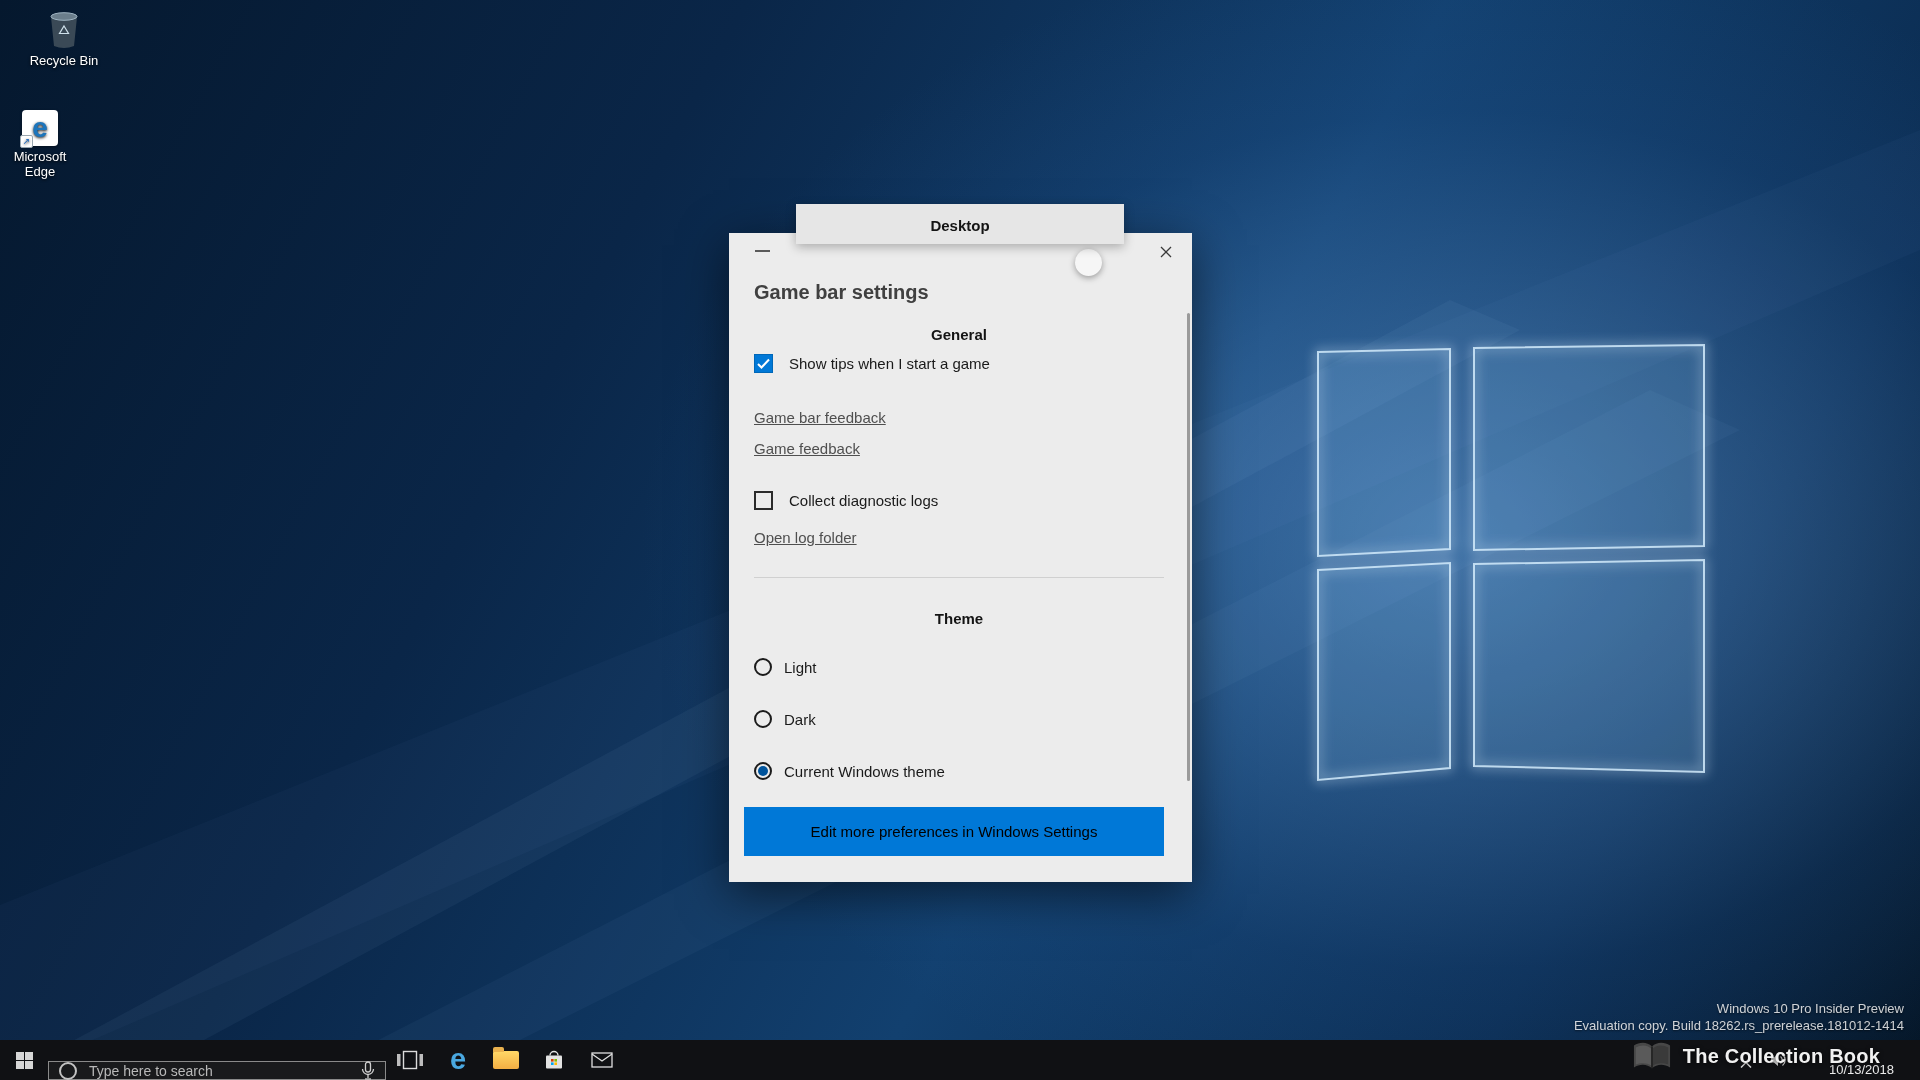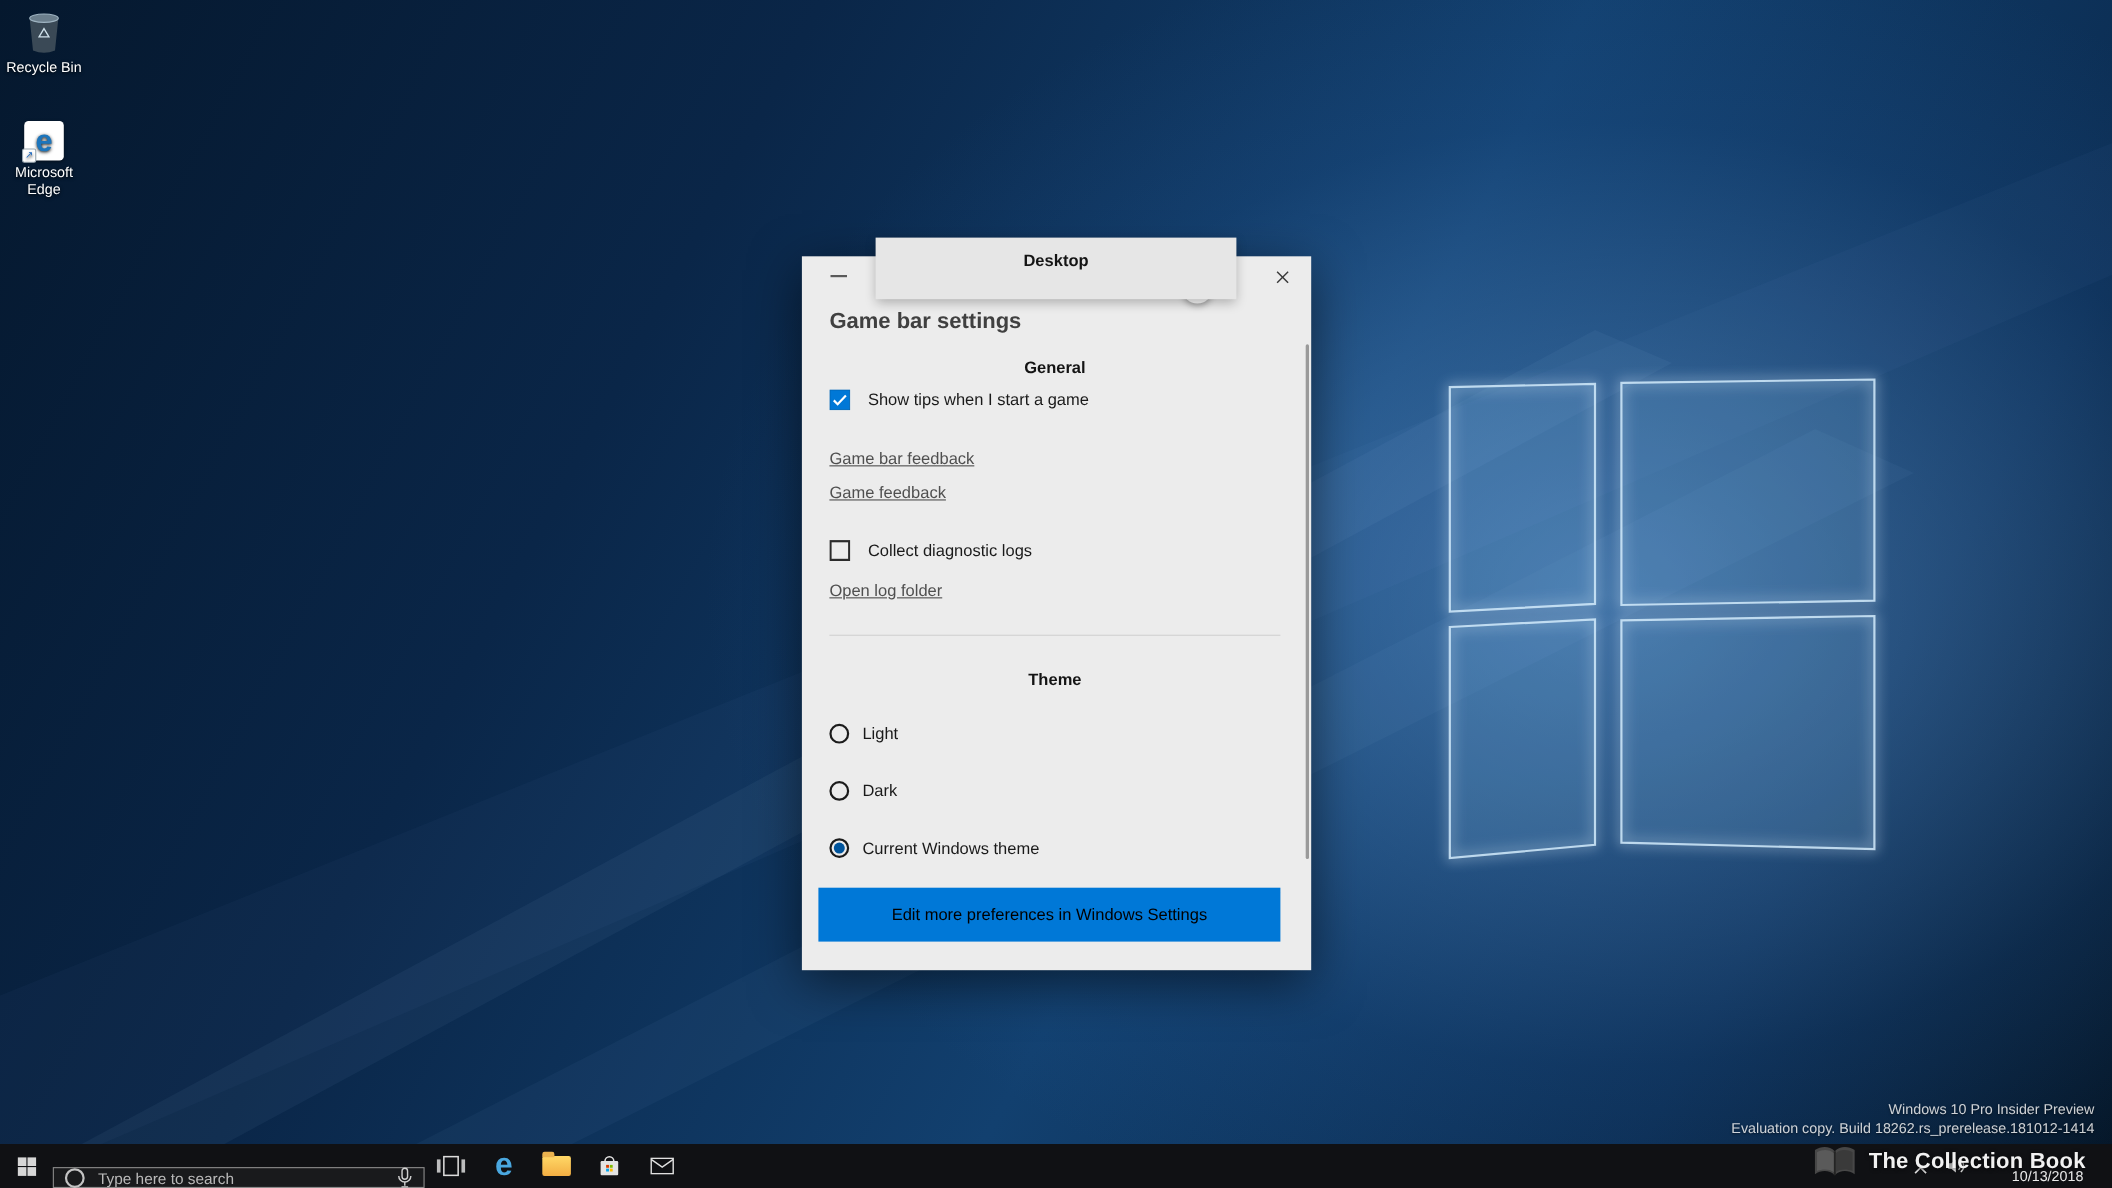--- a/index.html
+++ b/index.html
@@ -8,33 +8,33 @@
     background:
       radial-gradient(1050px 780px at 76% 50%, rgba(110,170,232,0.50), rgba(40,95,160,0.18) 55%, rgba(0,0,0,0) 78%),
       linear-gradient(118deg,#05182e 0%,#0a2648 30%,#12406f 58%,#0b2c51 82%,#051627 100%);
   }
   .wallpaper-svg{position:absolute;inset:0;z-index:1;}
 
   
   .desk-icon{position:absolute;width:80px;text-align:center;color:#fff;font-size:13px;line-height:15px;
     text-shadow:0 1px 3px rgba(0,0,0,.95);z-index:10;cursor:default;}
   .di-art{height:44px;display:flex;align-items:flex-end;justify-content:center;margin-bottom:3px;}
-  #icon-recycle{left:0;top:6px;}
+  #icon-recycle{left:0;top:6px;padding-left:24px;}
   #icon-edge{left:0;top:102px;}
   .edge-tile{width:36px;height:36px;background:#fff;border-radius:4px;display:flex;align-items:center;justify-content:center;position:relative;box-shadow:0 1px 3px rgba(0,0,0,.4);}
   .edge-tile .e{color:#1c75bc;font-size:28px;font-weight:700;line-height:1;}
   .shortcut-arrow{position:absolute;left:-2px;bottom:-2px;width:13px;height:13px;background:#fff;border:1px solid #9aa7b0;border-radius:2px;
     display:flex;align-items:center;justify-content:center;font-size:9px;color:#1565c0;box-sizing:border-box;}
 
   
   .build-wm{position:absolute;right:16px;bottom:46px;text-align:right;color:rgba(255,255,255,.8);
     font-size:13px;line-height:17px;z-index:40;text-shadow:0 1px 2px rgba(0,0,0,.55);}
 
   
-  .capture-panel{position:absolute;left:796px;top:216px;width:328px;height:56px;background:#e6e6e6;z-index:30;
+  .capture-panel{position:absolute;left:796px;top:204px;width:328px;height:40px;background:#e6e6e6;z-index:30;
     box-shadow:0 3px 10px rgba(0,0,0,.28);}
   .capture-title{text-align:center;margin-top:13px;font-weight:700;font-size:15px;color:#141414;}
   .peek-circle{position:absolute;left:1075px;top:249px;width:27px;height:27px;border-radius:50%;background:#f6f6f6;
     z-index:29;box-shadow:0 2px 6px rgba(0,0,0,.35);}
 
   
   .dialog{position:absolute;left:729px;top:233px;width:463px;height:649px;background:#ececec;z-index:20;
     box-shadow:0 12px 45px rgba(0,0,0,.55);font-size:15px;color:#1a1a1a;}
   .dialog-titlebar{position:absolute;top:0;left:0;right:0;height:36px;}
   .min-dash{position:absolute;left:26px;top:10px;width:34px;height:16px;display:flex;align-items:center;cursor:default;}
@@ -67,21 +67,21 @@
   .search-input{flex:1;background:transparent;border:none;outline:none;color:#c9c9c9;font-size:14px;font-family:inherit;min-width:0;}
   .search-input::placeholder{color:#b9b9b9;}
   .edge-e{color:#4aa8e0;font-size:29px;font-weight:700;line-height:1;transform:translateY(-1px);}
   .folder{width:26px;height:18px;background:linear-gradient(#ffd867,#f3ae43);border-radius:2px;position:relative;}
   .folder-tab{position:absolute;top:-4px;left:0;width:11px;height:5px;background:#eab24f;border-radius:2px 2px 0 0;}
   .tray-chevron{position:absolute;right:168px;top:15px;cursor:pointer;}
   .tray-speaker{position:absolute;right:132px;top:13px;cursor:pointer;}
   .tray-date{position:absolute;right:26px;bottom:3px;font-size:13px;color:#eaeaea;cursor:default;}
 
   
-  .collection{position:absolute;right:24px;bottom:5px;z-index:80;display:flex;align-items:center;gap:9px;pointer-events:none;}
+  .collection{position:absolute;right:40px;bottom:5px;z-index:80;display:flex;align-items:center;gap:9px;pointer-events:none;}
   .collection-text{font-size:20px;font-weight:600;color:#f1f1f1;text-shadow:0 1px 4px rgba(0,0,0,.75);letter-spacing:.2px;}
 </style>
 </head>
 <body>
 
 <div class="desktop">
 
   <svg class="wallpaper-svg" width="1920" height="1080" viewBox="0 0 1920 1080">
     <defs>
       <filter id="blur1" x="-30%" y="-30%" width="160%" height="160%">

